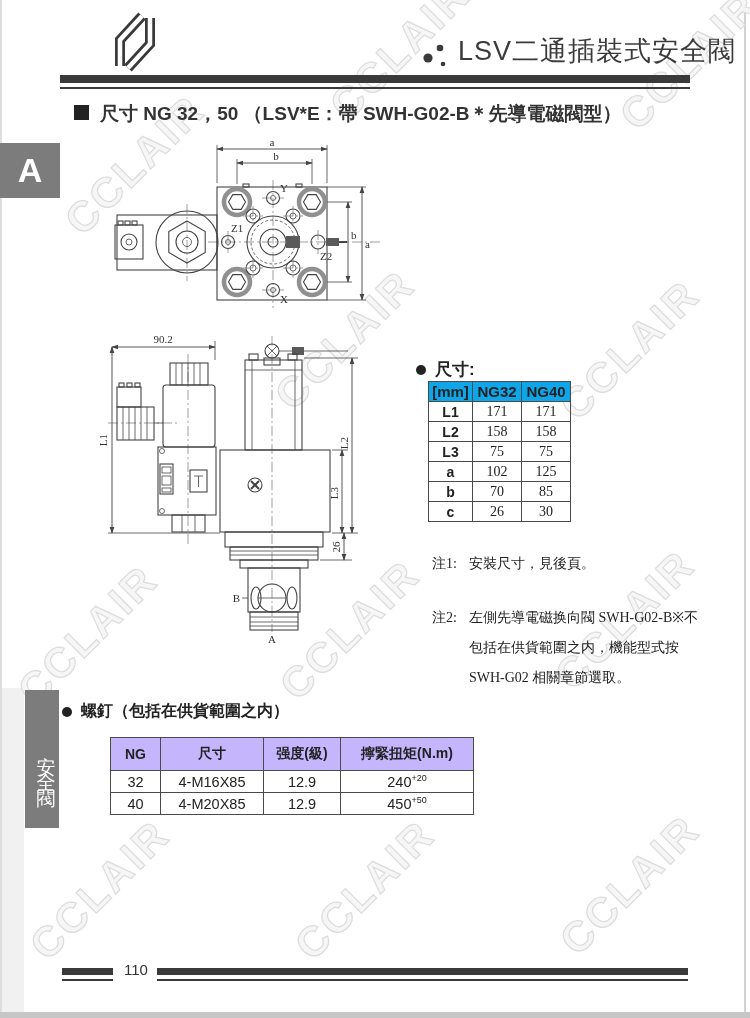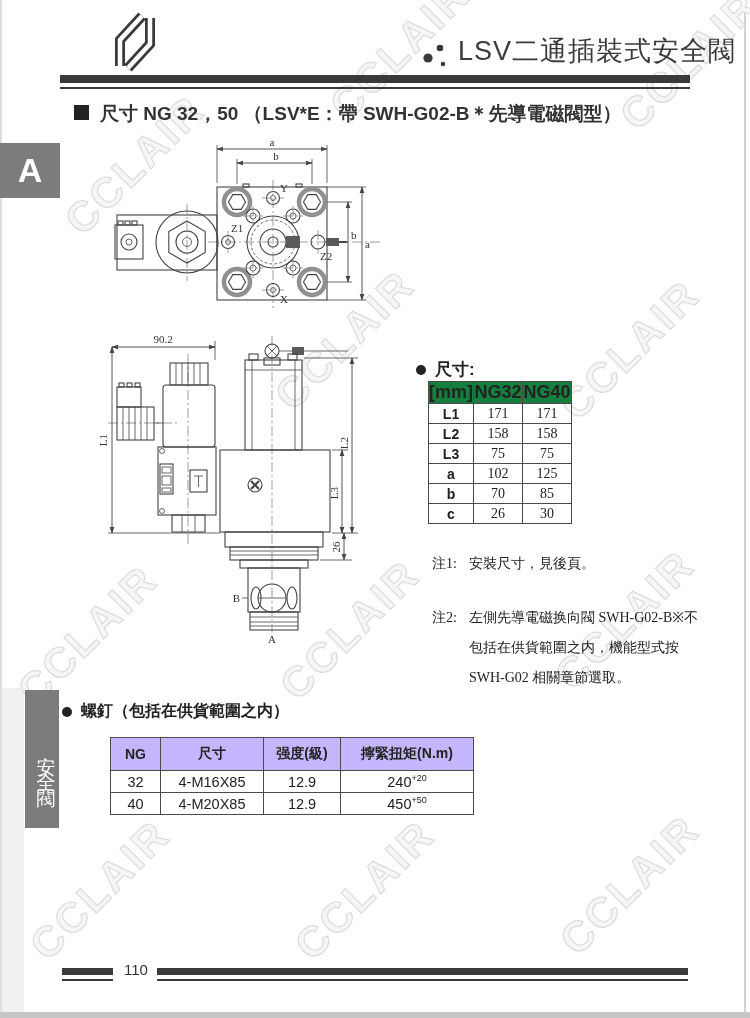--- a/index.html
+++ b/index.html
@@ -60,21 +60,21 @@
   .warning-blk .blk-title .t { font-size:17px; }
   .warning-lines { margin-top:13px; margin-left:20px; font-family:"Liberation Serif", serif;
                    font-size:14px; color:#222; }
   .warning-lines div { line-height:24.6px; white-space:nowrap; }
 
   .dims-blk { position:absolute; left:416px; top:358px; width:326px; }
   .dims-blk .blk-title .t { font-size:17px; }
   table { border-collapse:collapse; }
   .dims-table { position:absolute; left:12px; top:23px; table-layout:fixed; }
   .dims-table th, .dims-table td { border:1px solid #4a4a4a; text-align:center; padding:0; }
-  .dims-table thead th { background:#15803d; font-size:18px; font-weight:bold; height:20px; color:#222;}
+  .dims-table thead th { background:#0ea5e9; font-size:15px; font-weight:bold; height:20px; color:#222;}
   .dims-table tbody th { font-size:14px; font-weight:bold; color:#222; }
   .dims-table tbody td { font-size:14px; font-family:"Liberation Serif", serif; color:#222; }
   .dims-table tbody tr { height:20px; }
   .col-mm { width:44px; } .col-ng32 { width:49px; } .col-ng40 { width:49px; }
 
   .note { position:absolute; display:flex; font-family:"Liberation Serif", serif; font-size:14px; color:#222; }
   .note .lbl { flex:none; margin-right:12px; }
   .note1 { left:16px; top:196px; }
   .note2 { left:16px; top:245px; }
   .note2 .lines div { line-height:30px; white-space:nowrap; }

